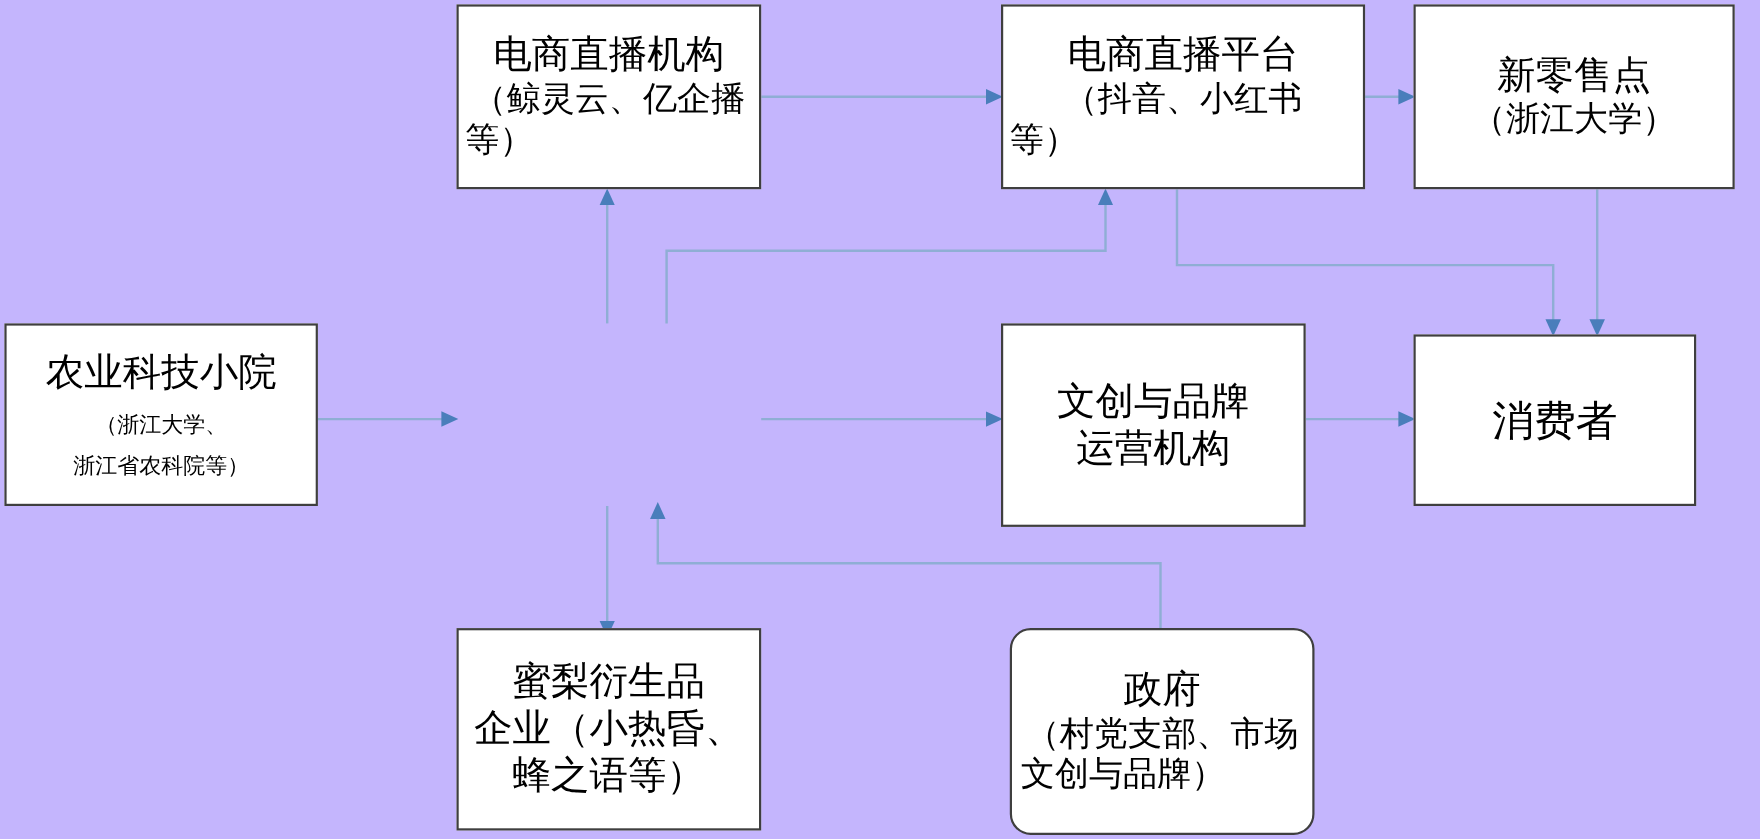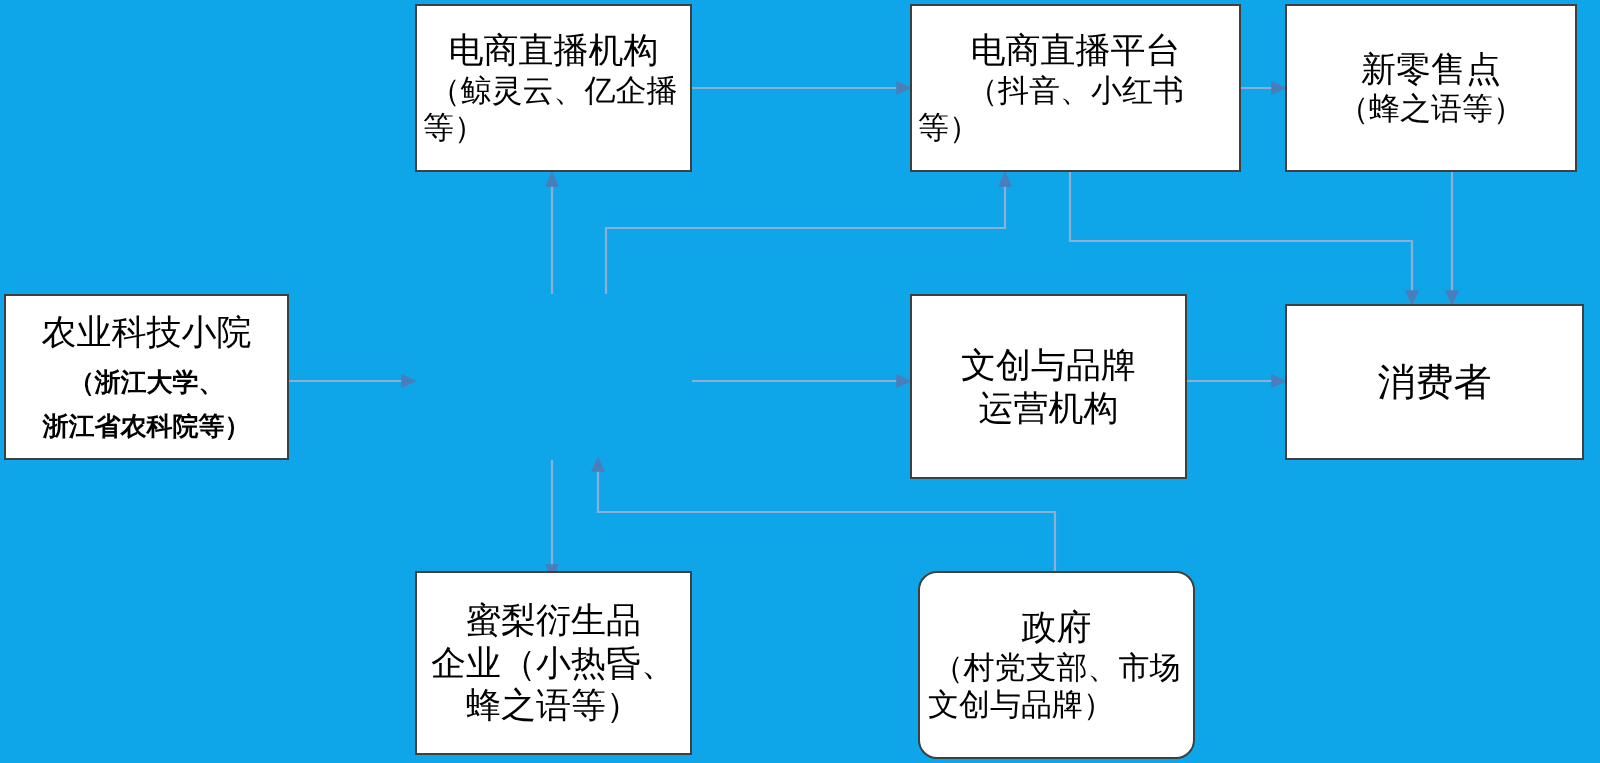--- a/index.html
+++ b/index.html
@@ -4,21 +4,21 @@
 <style>
   html, body {
     margin: 0;
     padding: 0;
     background: #ffffff;
   }
   #canvas {
     position: relative;
     width: 1600px;
     height: 763px;
-    background: #0ea5e9;
+    background: #c4b5fd;
     overflow: hidden;
     font-family: "DejaVu Serif", "Liberation Serif", serif;
   }
   #arrow-layer {
     position: absolute;
     left: 0;
     top: 0;
     width: 1600px;
     height: 763px;
     pointer-events: none;
@@ -35,21 +35,21 @@
     text-align: center;
     color: #000000;
     line-height: 1.22;
   }
   .node .l {
     display: block;
     white-space: pre;
   }
   .sz-lg { font-size: 35px; }
   .sz-md { font-size: 31px; }
-  .sz-sm { font-size: 26px; font-weight: bold; }
+  .sz-sm { font-size: 20px; }
   .sz-xl { font-size: 38px; }
 </style>
 </head>
 <body>
 
 <div id="canvas">
 
   <svg id="arrow-layer" viewBox="0 0 1600 763" width="1600" height="763" xmlns="http://www.w3.org/2000/svg">
     <defs>
       <marker id="ah" markerWidth="10" markerHeight="10" refX="1.2" refY="4" orient="auto" markerUnits="strokeWidth">
@@ -112,36 +112,36 @@
   </div>
 
   <div class="node" style="left:910px; top:4px; width:331px; height:168px;">
     <span class="l sz-lg">电商直播平台</span>
     <span class="l sz-md">（抖音、小红书</span>
     <span class="l sz-md" style="align-self:flex-start; margin-left:6px;">等）</span>
   </div>
 
   <div class="node" style="left:1285px; top:4px; width:292px; height:168px;">
     <span class="l sz-lg">新零售点</span>
-    <span class="l sz-md">（蜂之语等）</span>
+    <span class="l sz-md">（浙江大学）</span>
   </div>
 
   <div class="node" style="left:4px; top:294px; width:285px; height:166px;gap:13px;">
     <span class="l sz-lg">农业科技小院</span>
     <span class="l sz-sm">（浙江大学、</span>
     <span class="l sz-sm">浙江省农科院等）</span>
   </div>
 
 
   <div class="node" style="left:910px; top:294px; width:277px; height:185px;">
     <span class="l sz-lg">文创与品牌</span>
     <span class="l sz-lg">运营机构</span>
   </div>
 
-  <div class="node" style="left:1285px; top:304px; width:299px; height:156px;">
+  <div class="node" style="left:1285px; top:304px; width:257px; height:156px;">
     <span class="l sz-xl">消费者</span>
   </div>
 
   <div class="node" style="left:415px; top:571px; width:277px; height:184px;">
     <span class="l sz-lg">蜜梨衍生品</span>
     <span class="l sz-lg">企业（小热昏、</span>
     <span class="l sz-lg">蜂之语等）</span>
   </div>
 
   <div class="node" style="left:918px; top:571px; width:277px; height:188px;border-radius:19px;">

